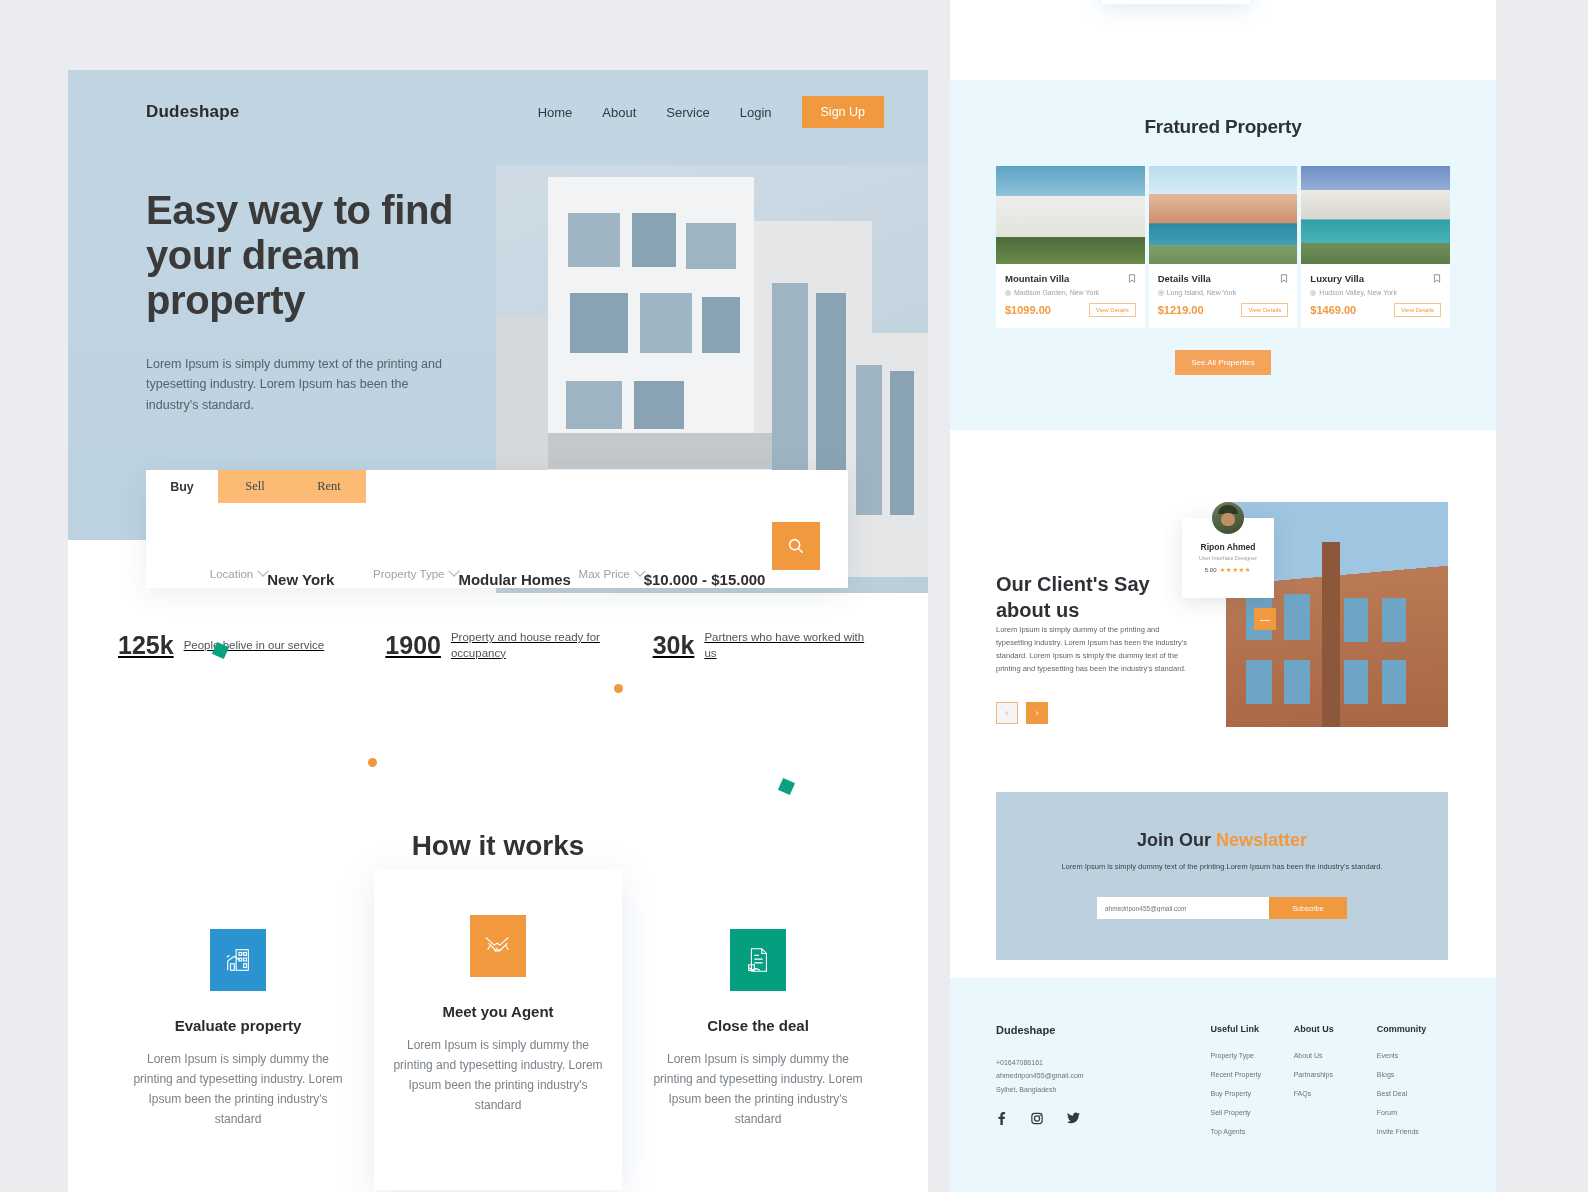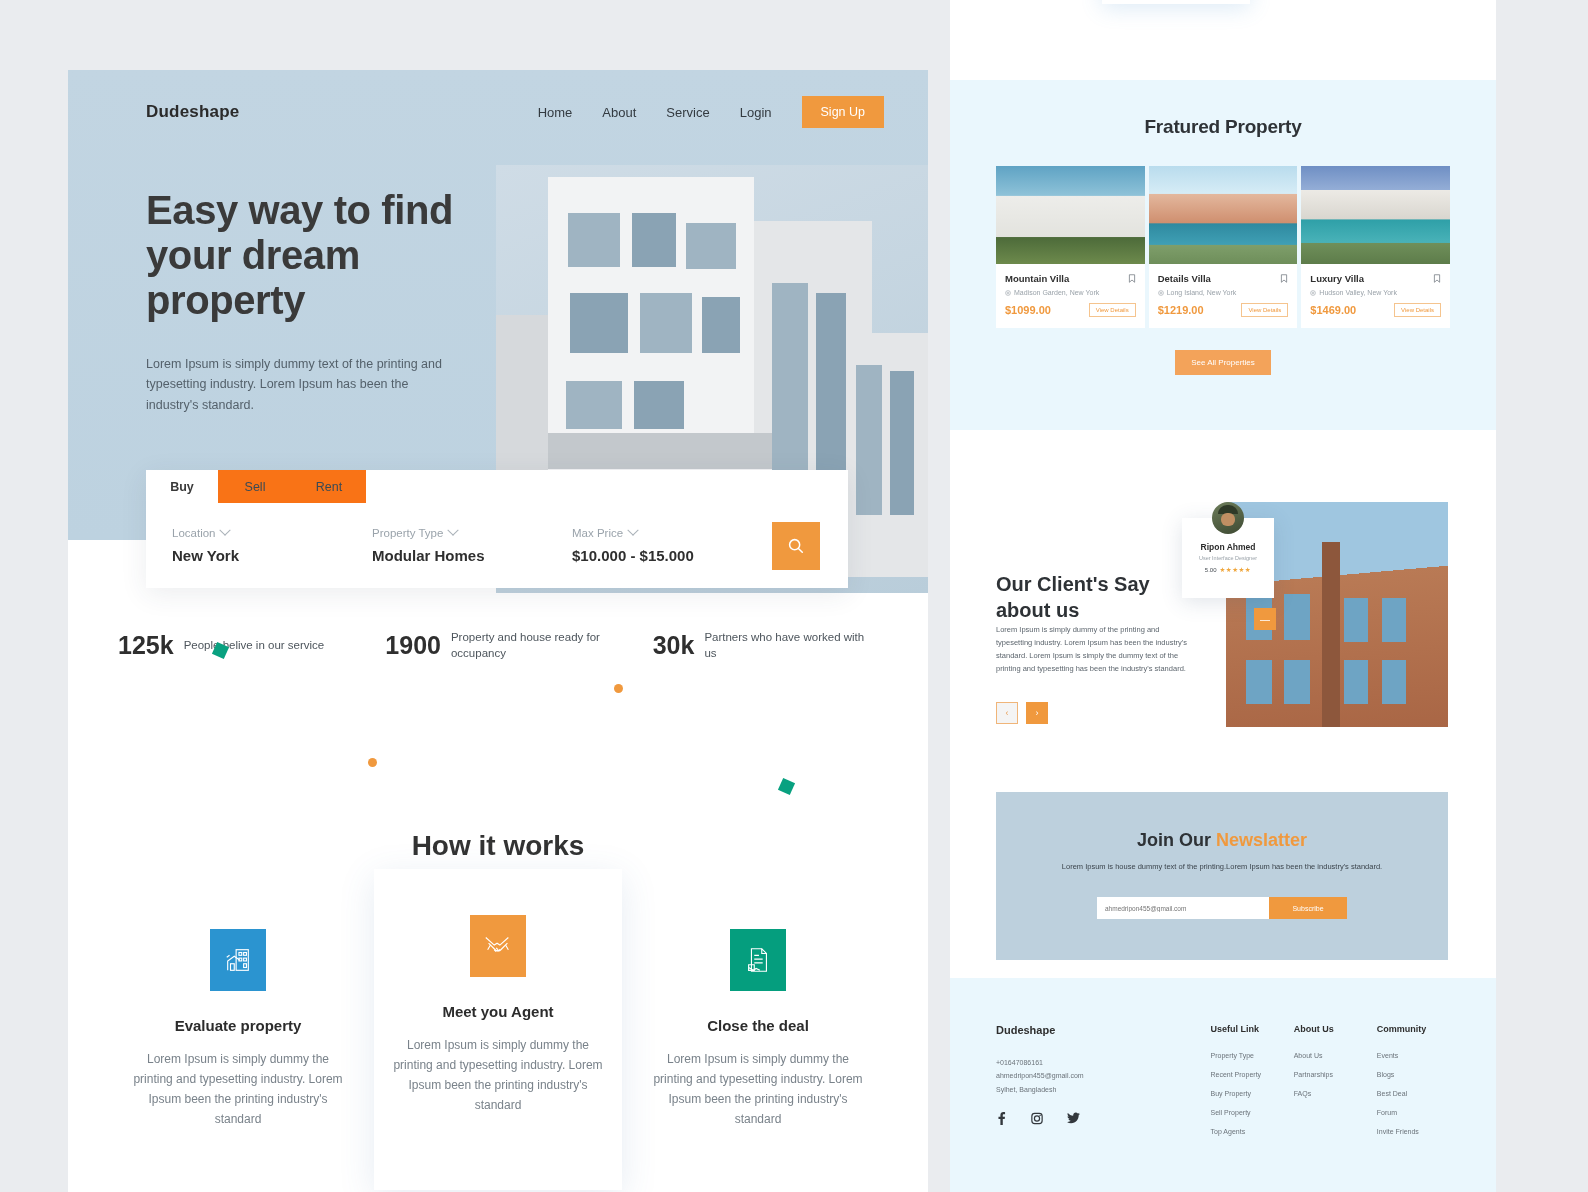--- a/index.html
+++ b/index.html
@@ -62,41 +62,41 @@
   .search-card {
     position: absolute; left: 78px; top: 400px; width: 702px;
     background: #fff; box-shadow: 0 6px 26px rgba(40,60,80,.09);
   }
   .tabs { display: flex; height: 33px; }
   .tab {
     font-size: 12.5px; color: #3a3a3a; display: flex; align-items: center;
     justify-content: center; cursor: pointer;
   }
   .tab.active { background: #fff; font-weight: 600; width: 72px; }
-  .tab.inactive { background: #f97316; width: 74px; color: #3a4a55; }
+  .tab.inactive { background: #fdba74; width: 74px; color: #3a4a55; font-family: Liberation Serif, serif; }
   .filters {
     display: flex; align-items: stretch; height: 85px; padding-left: 26px;
   }
-  .filter { flex: 1; display: flex; flex-direction: column; justify-content: center; }
+  .filter { flex: 1; display: flex; flex-direction: row; justify-content: center; align-items: flex-end; }
   .filter-label {
     font-size: 11.5px; color: #9aa3ab; display: flex; align-items: center; gap: 6px;
     margin-bottom: 8px;
   }
   .filter-value { font-size: 15px; font-weight: bold; color: #2f2f2f; }
   .chev { display: inline-block; width: 8px; height: 8px;
           border-right: 1.4px solid #aab2b9; border-bottom: 1.4px solid #aab2b9;
           transform: rotate(45deg) translate(-2px,-2px); }
   .search-btn {
     width: 48px; height: 48px; background: #f0993e; border: none;
     align-self: center; margin-right: 28px; cursor: pointer;
     display: flex; align-items: center; justify-content: center;
   }
 
   
-  .stats { position: absolute; left: 0; top: 560px; width: 860px; }
+  .stats { position: absolute; left: 0; top: 560px; width: 860px; text-decoration: underline; }
   .stat-row { display: flex; padding: 0 50px; gap: 42px; }
   .stat { flex: 1; display: flex; align-items: center; gap: 10px; }
   .stat-num { font-size: 25px; font-weight: bold; color: #2f2f2f; white-space: nowrap; }
   .stat-txt { font-size: 11.5px; line-height: 1.35; color: #4d555c; }
   .deco { position: absolute; }
   .deco.diamond { width: 13px; height: 13px; background: #09a180; transform: rotate(24deg); }
   .deco.dot { width: 9px; height: 9px; border-radius: 50%; background: #f0993e; }
 
   
   .hiw-title {
@@ -503,21 +503,21 @@
           <span class="stars">★★★★★</span>
         </div>
       </div>
       <div class="quote-badge">―</div>
     </div>
 
     <div class="news">
       <div class="news-title">
         <span>Join Our </span><span class="hl">Newslatter</span>
       </div>
-      <div class="news-sub">Lorem Ipsum is house dummy text of the printing.Lorem Ipsum has been the industry's standard.</div>
+      <div class="news-sub">Lorem Ipsum is simply dummy text of the printing.Lorem Ipsum has been the industry's standard.</div>
       <div class="news-form">
         <input class="news-input" type="text" placeholder="ahmedripon455@gmail.com" style="">
         <button class="news-btn">Subscribe</button>
       </div>
     </div>
 
     <div class="footer">
       <div class="footer-inner">
         <div class="f-brand">
           <div class="f-logo">Dudeshape</div>

